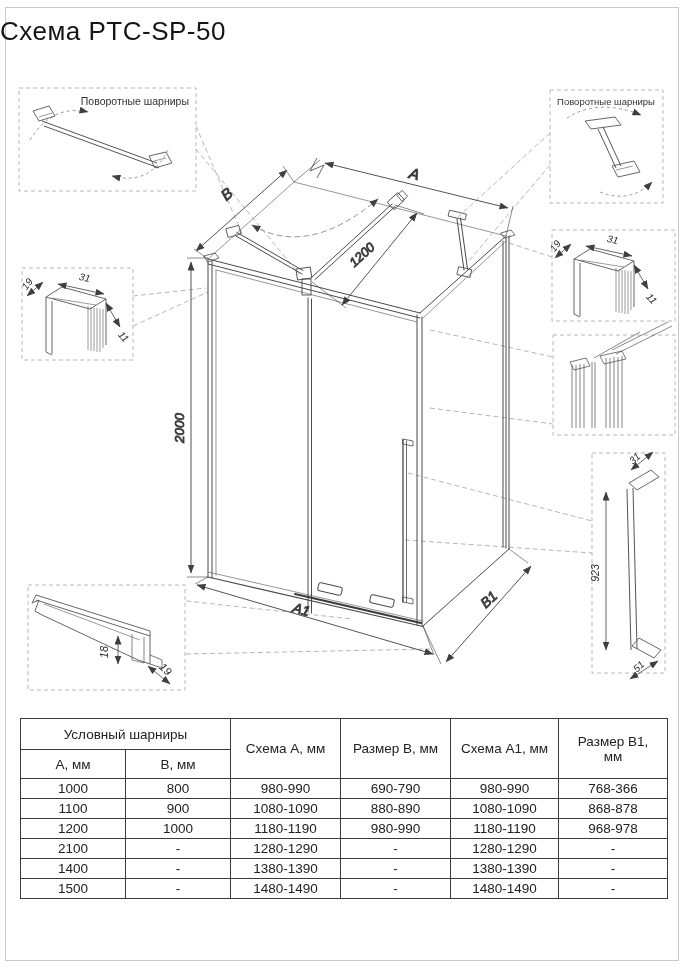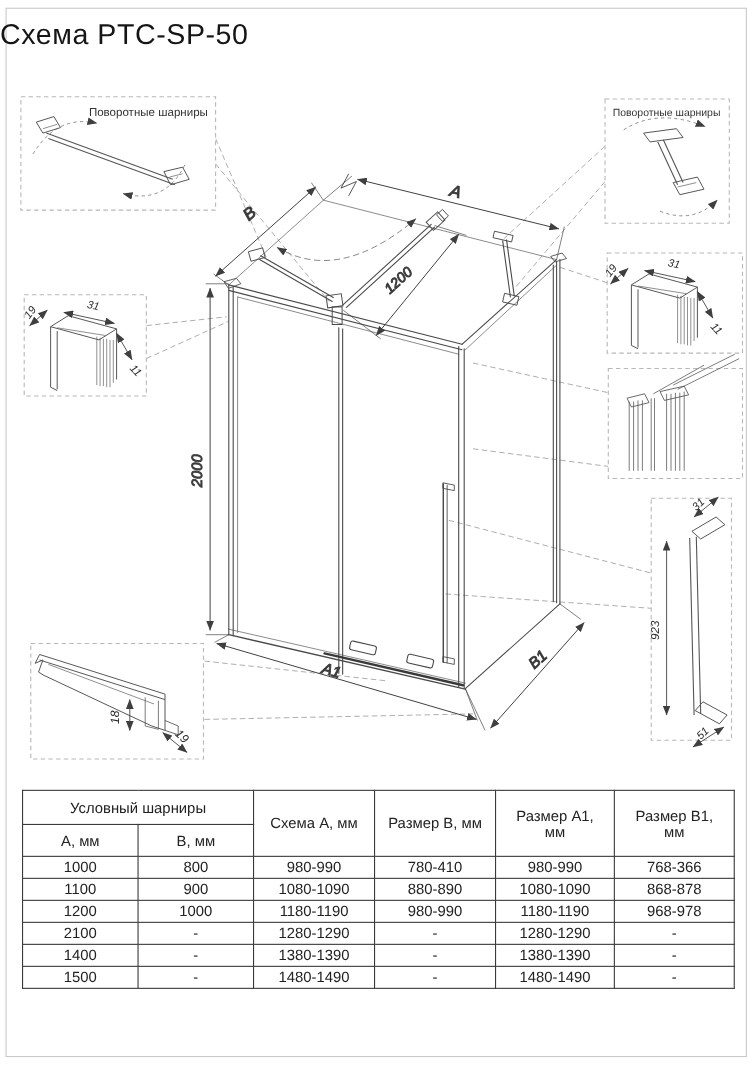--- a/index.html
+++ b/index.html
@@ -332,34 +332,34 @@
         <col style="width:110px">
       <col style="width:110px">
         <col style="width:108px">
         <col style="width:109px">
     </colgroup>
     <thead>
       <tr class="r1">
         <th colspan="2">Условный шарниры</th>
         <th rowspan="2">Схема А, мм</th>
         <th rowspan="2">Размер В, мм</th>
-        <th rowspan="2">Размер А1, мм</th>
+        <th rowspan="2">Схема А1, мм</th>
         <th rowspan="2">Размер В1, мм</th>
       </tr>
       <tr class="r2">
         <th>А, мм</th>
         <th>В, мм</th>
       </tr>
     </thead>
     <tbody>
       <tr>
         <td>1000</td>
         <td>800</td>
         <td>980-990</td>
-        <td>780-410</td>
+        <td>690-790</td>
         <td>980-990</td>
         <td>768-366</td>
       </tr>
       <tr>
         <td>1100</td>
         <td>900</td>
         <td>1080-1090</td>
         <td>880-890</td>
         <td>1080-1090</td>
         <td>868-878</td>

